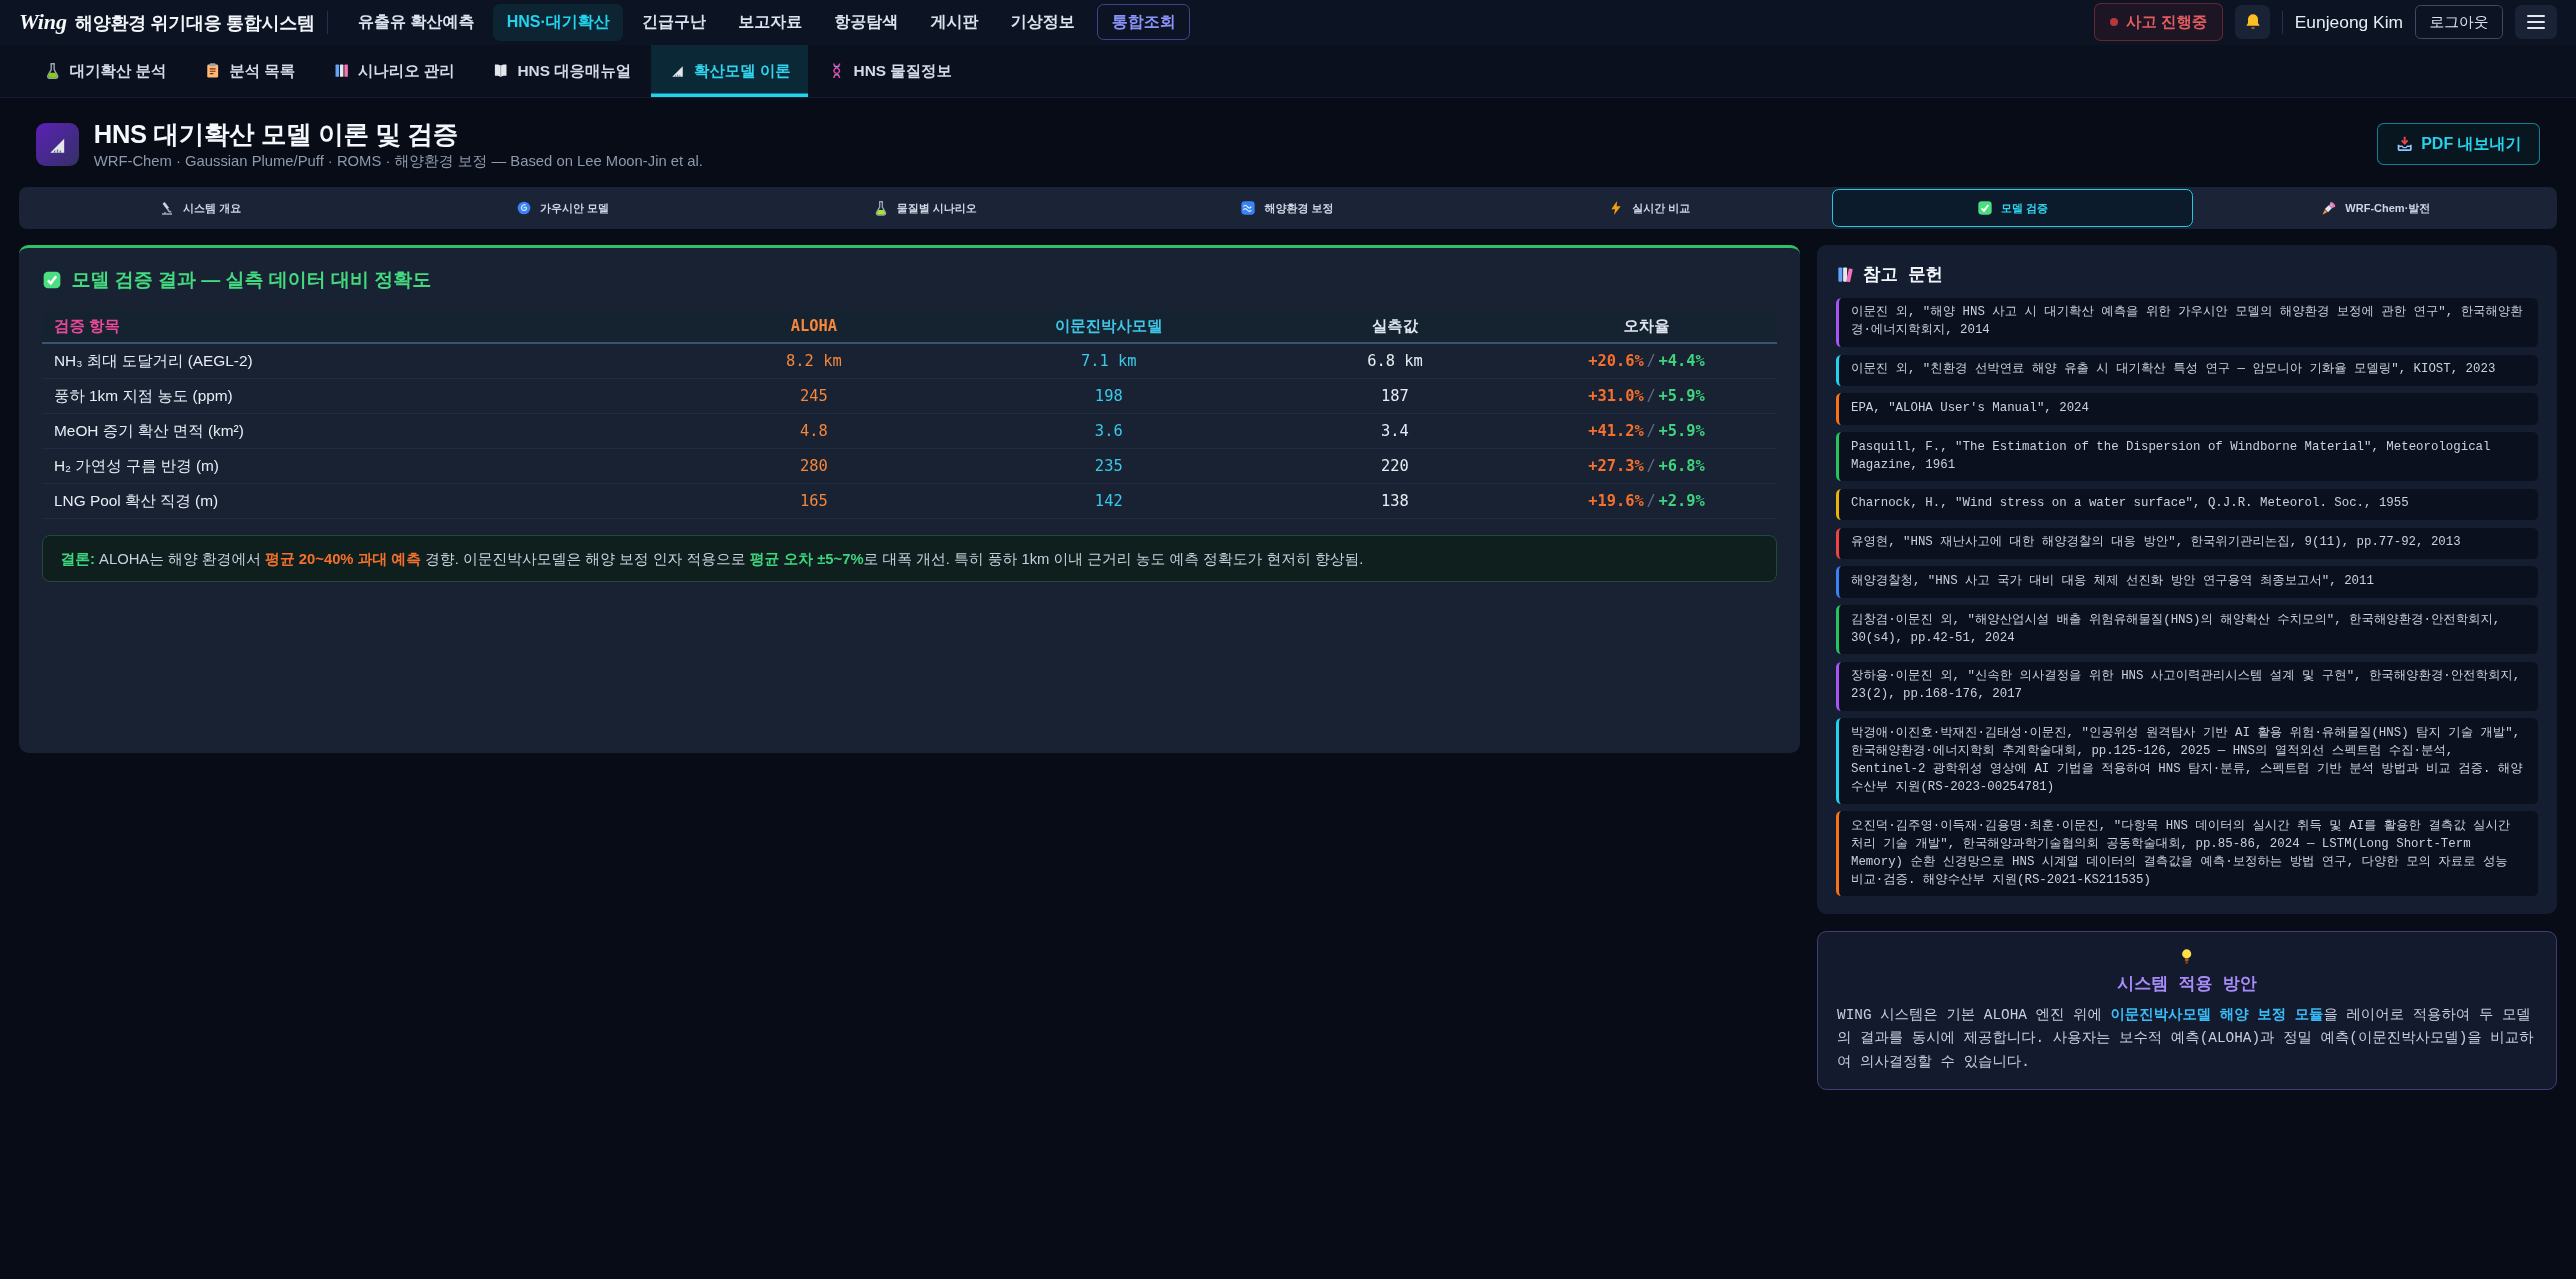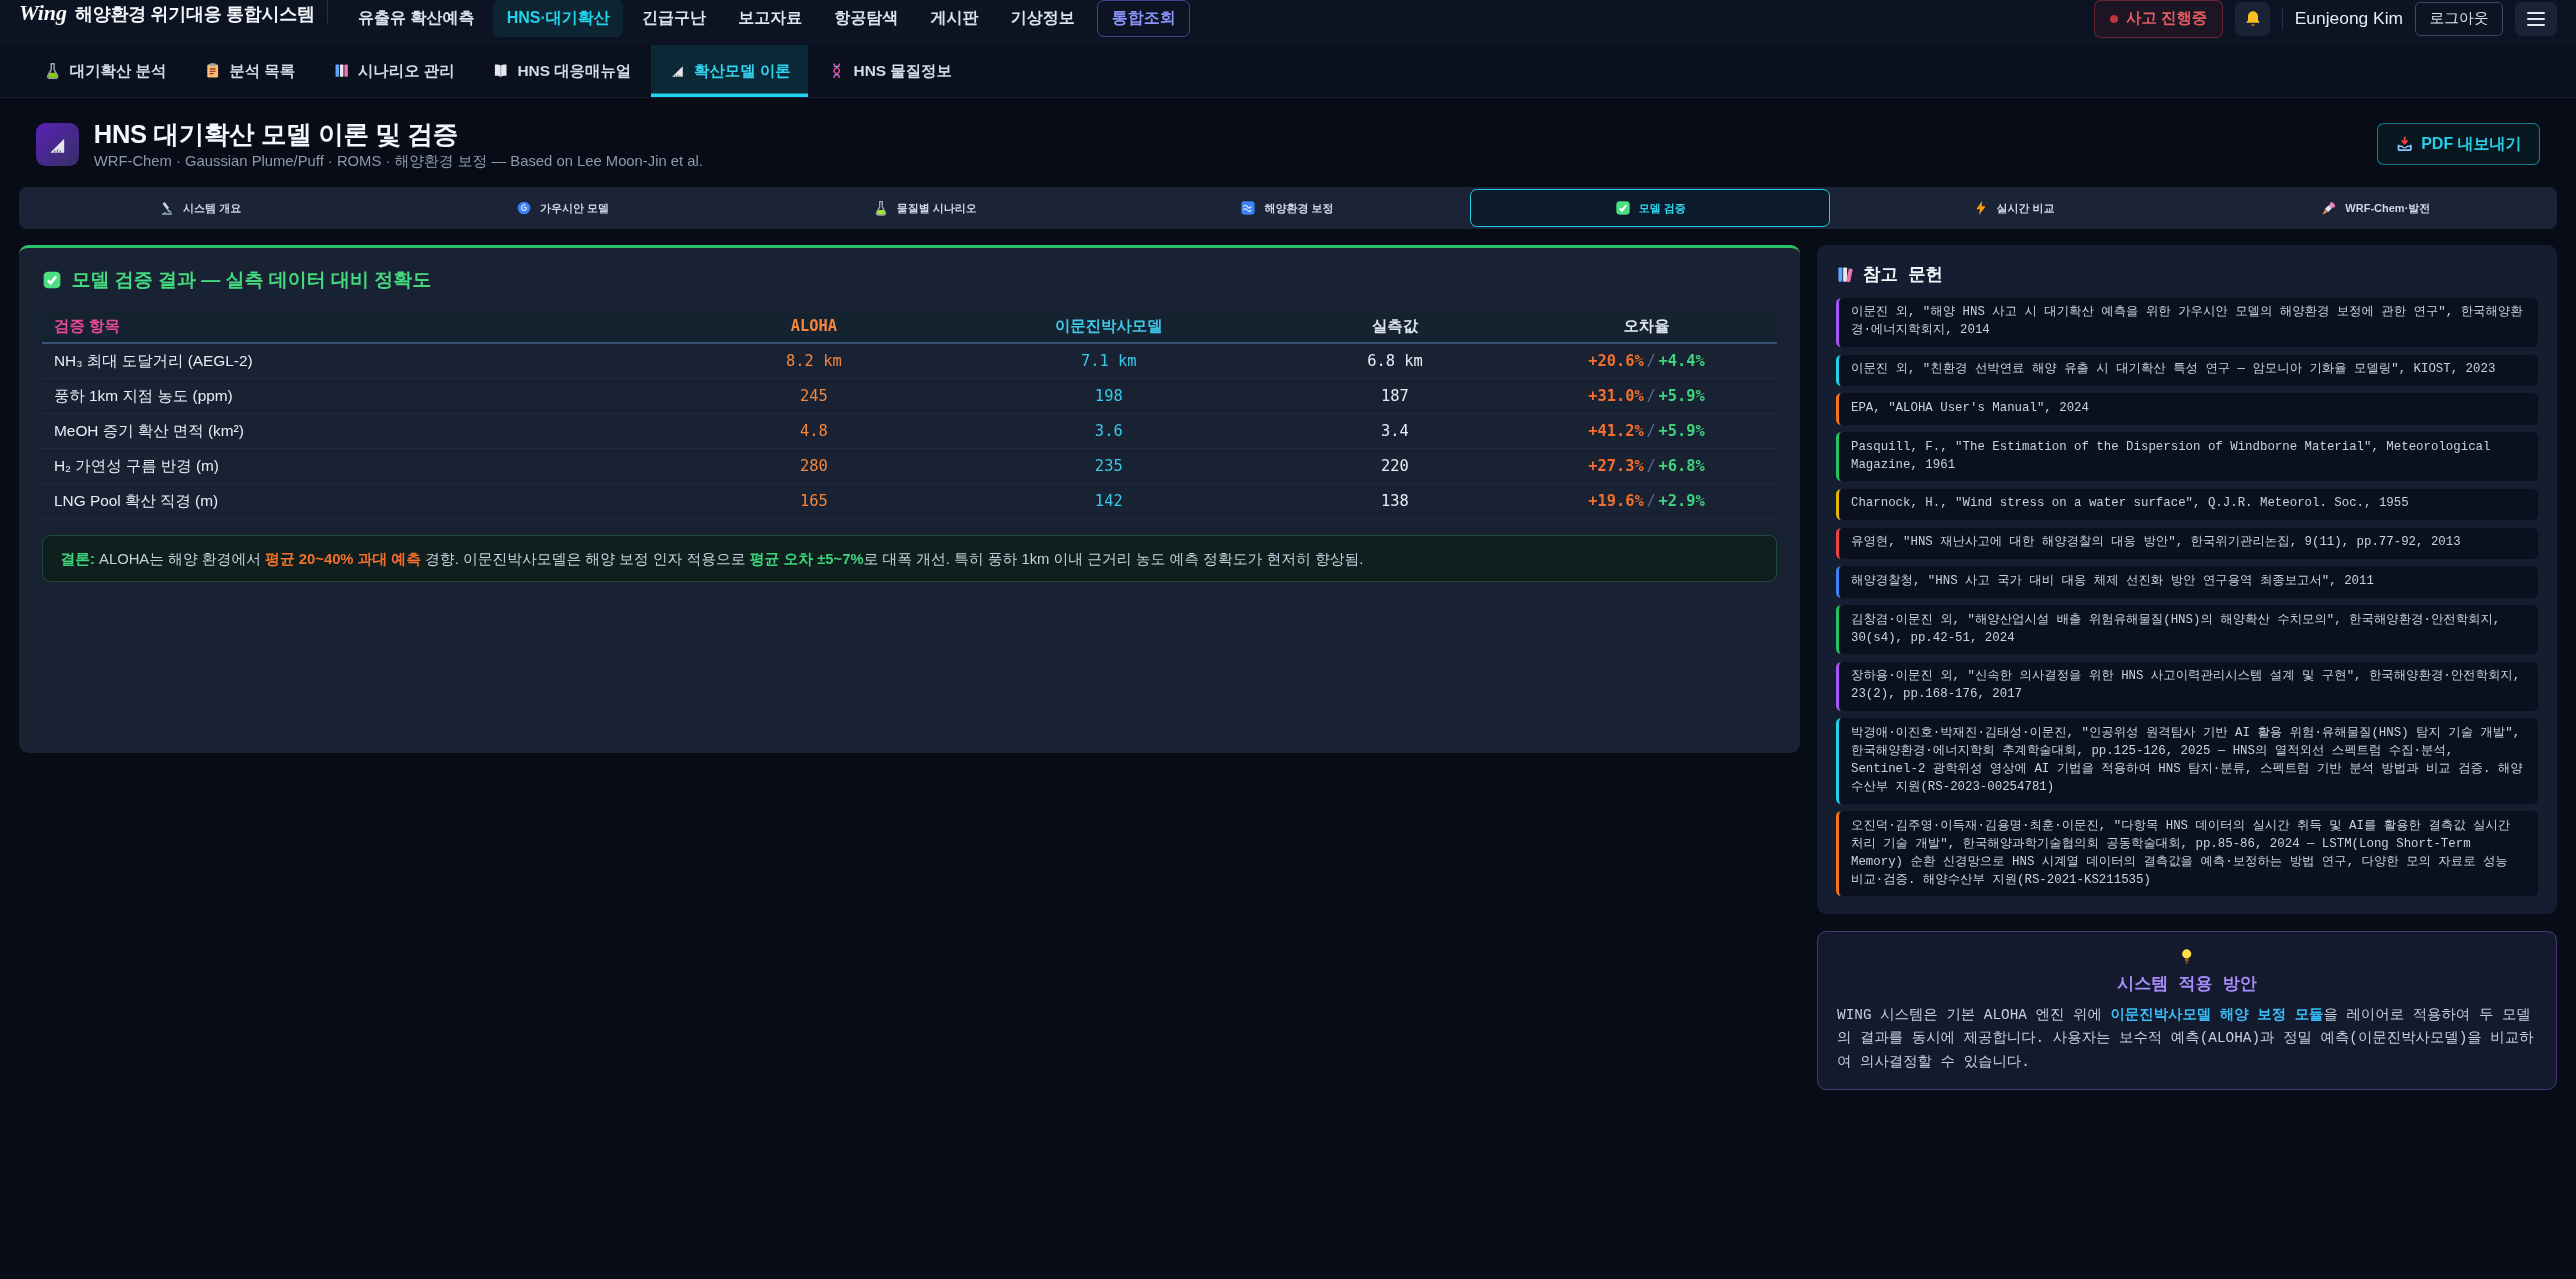--- a/index.html
+++ b/index.html
@@ -1,20 +1,20 @@
 <!DOCTYPE html>
 <html style="font-size:10.7px"><head>
 <meta charset="utf-8">
 <style>
   html,body{margin:0;padding:0;background:#070c16;}
   body{width:2576px;height:1279px;overflow:hidden;font-family:"Liberation Sans",sans-serif;color:#e2e8f0;position:relative;}
   .ic{display:inline-block;vertical-align:middle;}
 
   
-  .topbar{height:44px;background:#0c1322;border-bottom:0.7px solid #16203500;display:flex;align-items:flex-start;padding:0 19px;gap:12px;}
+  .topbar{height:44px;background:#0c1322;border-bottom:0.7px solid #16203500;display:flex;align-items:center;padding:0 19px;gap:12px;}
   .brand{display:flex;align-items:baseline;gap:8px;white-space:nowrap;}
   .brand-logo{font-family:"Liberation Serif",serif;font-style:italic;font-weight:700;font-size:22px;color:#f8fafc;}
   .brand-name{font-size:18px;font-weight:700;color:#f1f5f9;letter-spacing:-0.3px;}
   .vdiv{width:0.7px;height:23px;background:#25314c;}
   .nav{display:flex;align-items:center;gap:5.4px;margin-left:5.4px;}
   .nav-item{font-size:16px;font-weight:600;color:#dbe3ef;padding:8px 13.4px;border-radius:6.7px;white-space:nowrap;cursor:pointer;}
   .nav-item.active{color:#22d3ee;background:rgba(34,211,238,.09);}
   .nav-item.outline{color:#8b93f8;border:0.7px solid rgba(113,120,245,.5);padding:6.7px 13.4px;margin-left:4px;}
   .top-right{margin-left:auto;display:flex;align-items:center;gap:12px;}
   .badge{display:flex;align-items:center;gap:8px;font-size:15.4px;font-weight:600;color:#e05c62;background:rgba(190,40,50,.10);border:0.7px solid rgba(190,60,70,.45);border-radius:6.7px;padding:7.4px 14.8px;white-space:nowrap;}
@@ -288,31 +288,31 @@
         <use href="#sy-testtube"></use>
       </svg>
     <span>물질별 시나리오</span>
   </div>
   <div class="stab">
     <svg class="ic" viewBox="0 0 24 24" width="16" height="16">
         <use href="#sy-wave"></use>
       </svg>
     <span>해양환경 보정</span>
   </div>
+  <div class="stab">
+    <svg class="ic" viewBox="0 0 24 24" width="16" height="16">
+        <use href="#sy-lightning"></use>
+      </svg>
+    <span>실시간 비교</span>
+  </div>
   <div class="stab active">
     <svg class="ic" viewBox="0 0 24 24" width="16" height="16">
         <use href="#sy-check"></use>
       </svg>
     <span>모델 검증</span>
-  </div>
-  <div class="stab">
-    <svg class="ic" viewBox="0 0 24 24" width="16" height="16">
-        <use href="#sy-lightning"></use>
-      </svg>
-    <span>실시간 비교</span>
   </div>
   <div class="stab">
     <svg class="ic" viewBox="0 0 24 24" width="16" height="16">
         <use href="#sy-rocket"></use>
       </svg>
     <span>WRF-Chem·발전</span>
   </div>
 </div>
 
 <div class="main">

